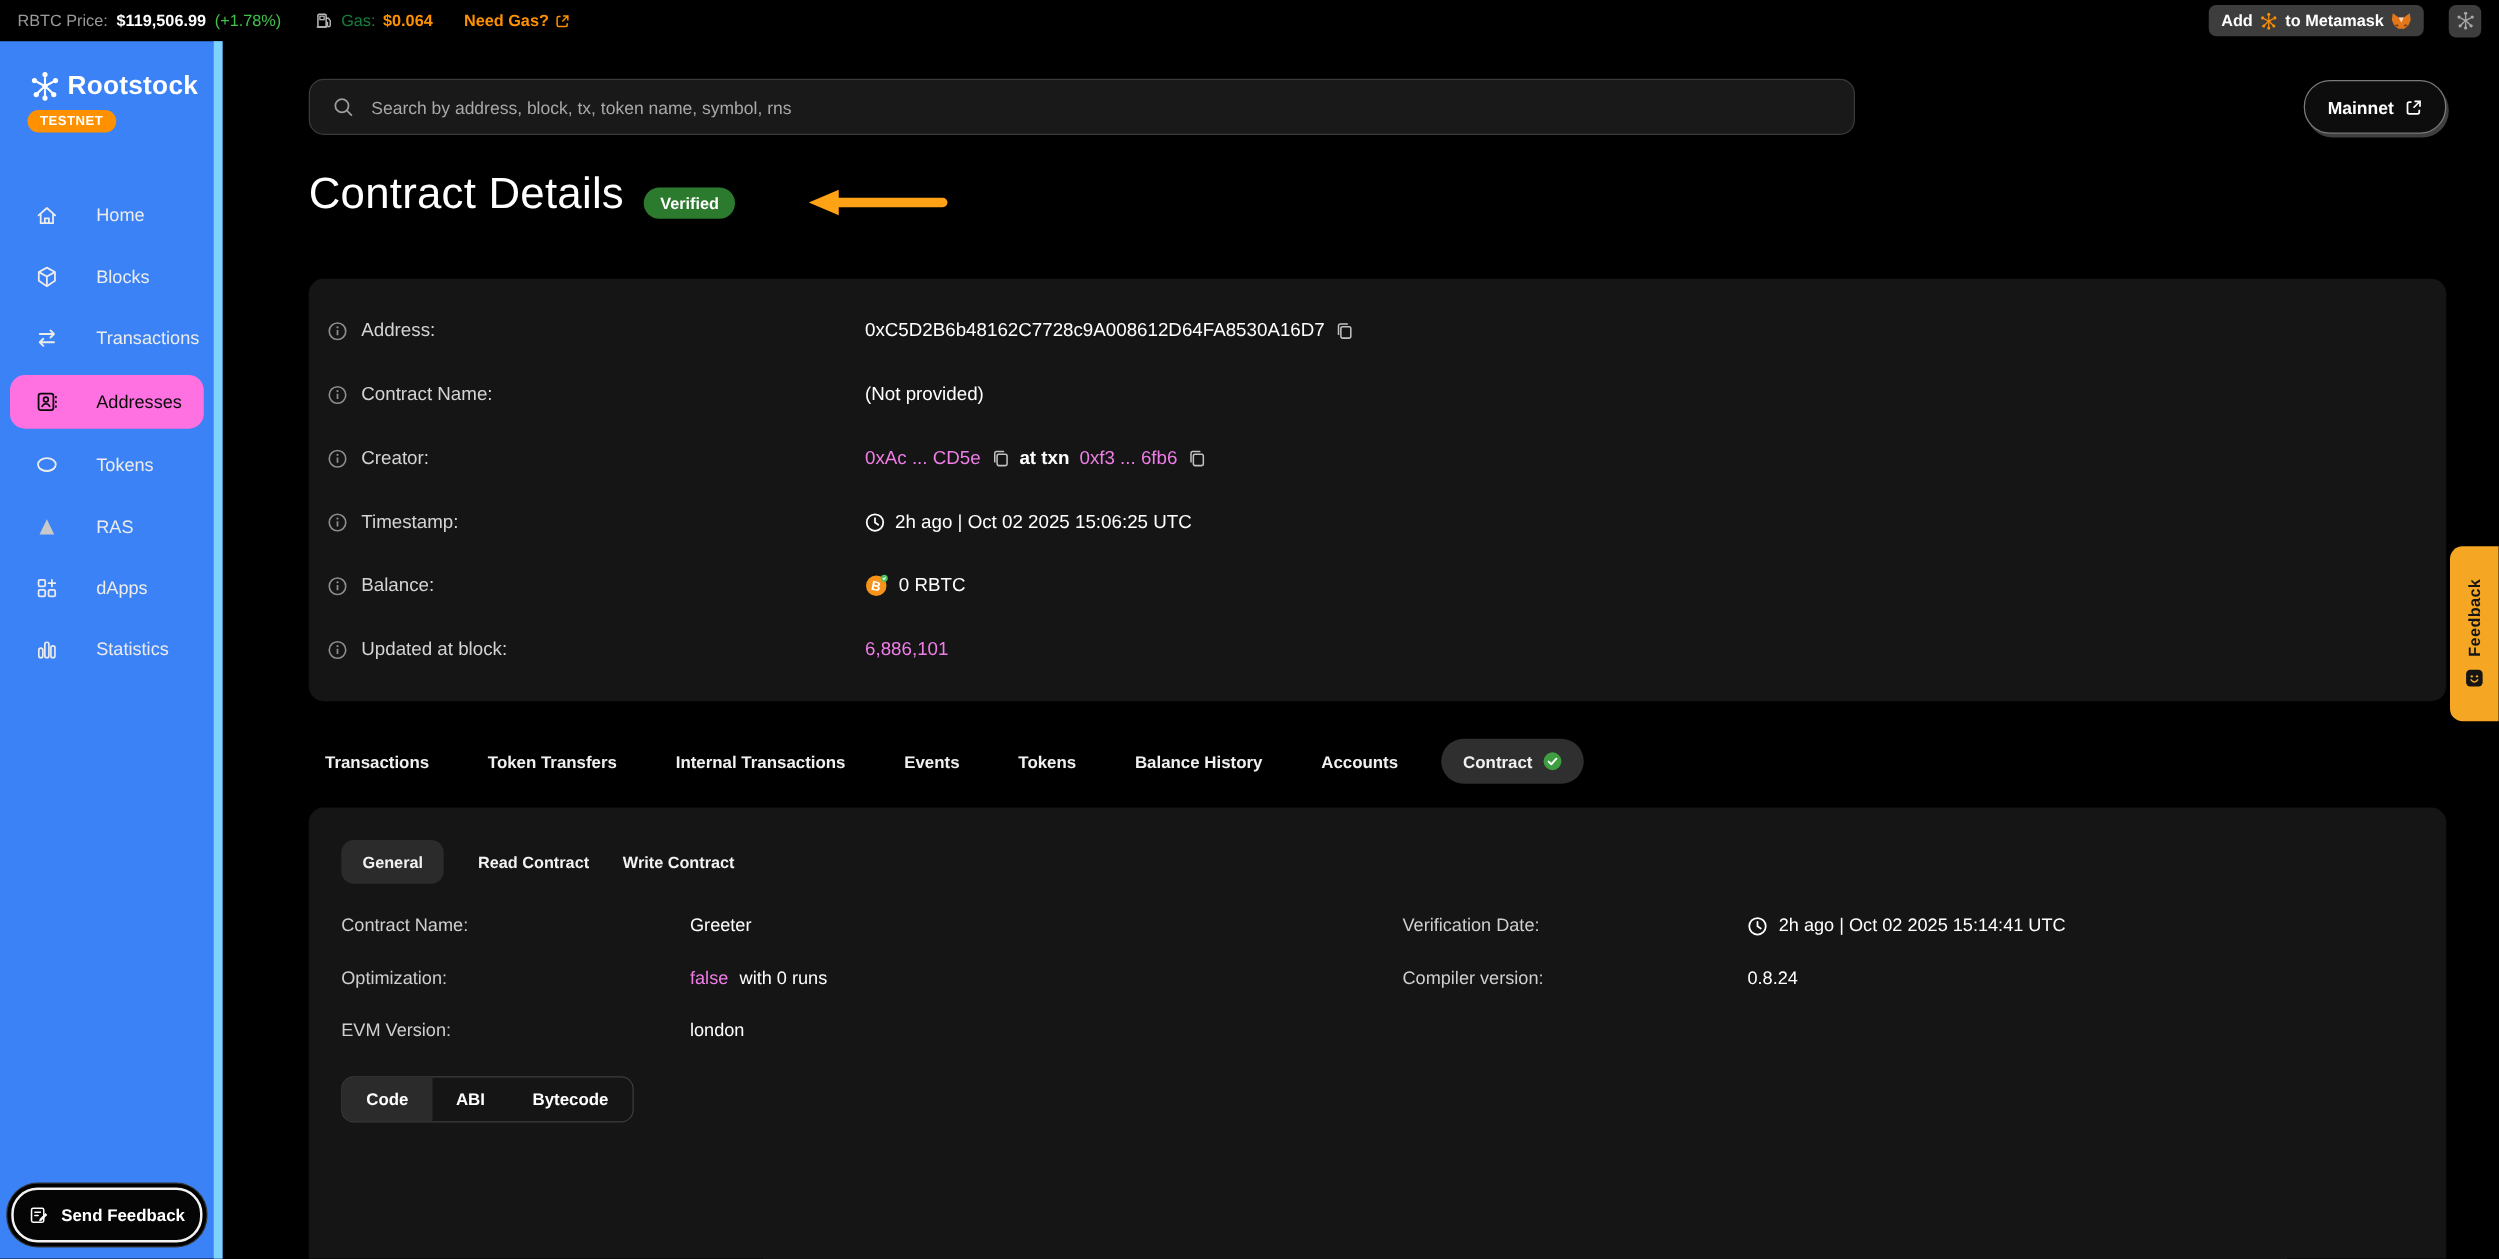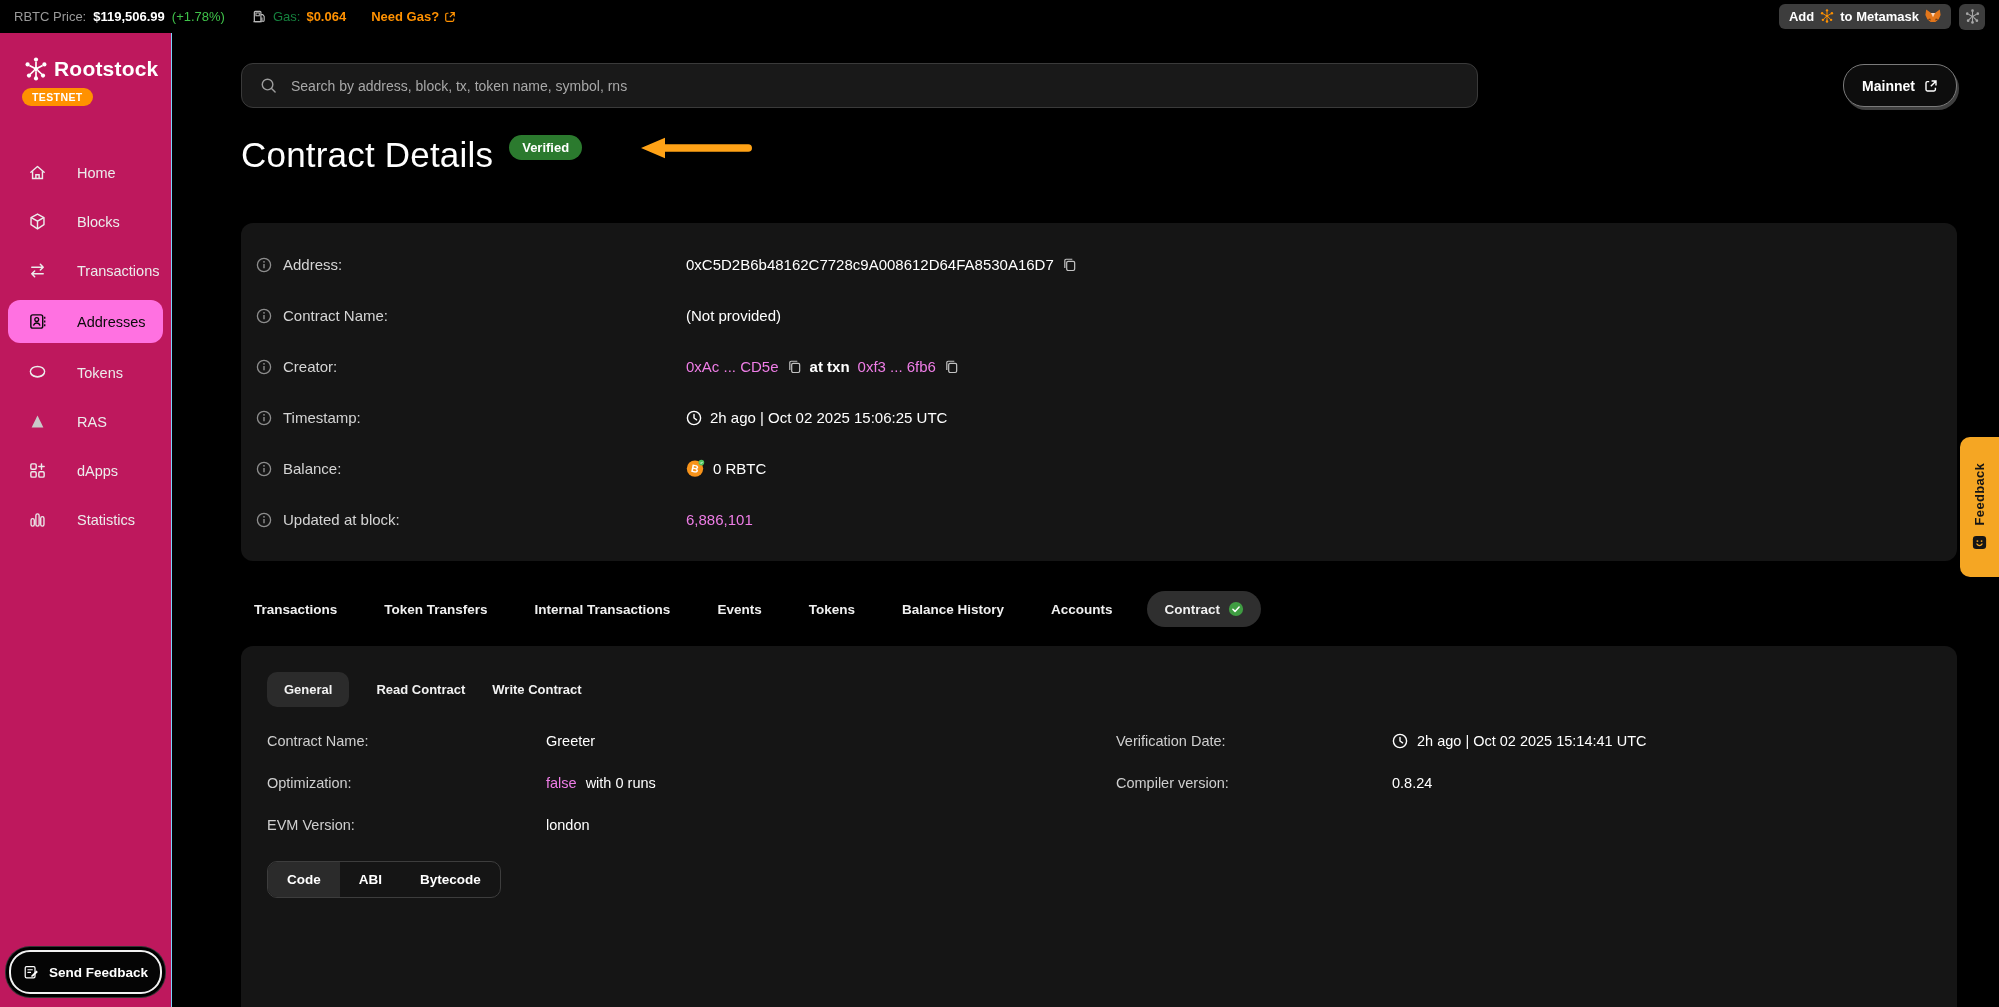--- a/index.html
+++ b/index.html
@@ -10,28 +10,28 @@
   
   .topbar{height:33px;background:#000;display:flex;align-items:center;padding:0 14px;font-size:13px}
   .tb-left{display:flex;align-items:center;gap:7px}
   .muted{color:#9a9a9a}
   .bold-white{color:#fff;font-weight:700}
   .green{color:#3fc24a}
   .gas-group{display:flex;align-items:center;gap:6px;margin-left:20px}
   .gas-label{color:#15803d}
   .orange-bold{color:#ff9100;font-weight:700}
   .need-gas{display:flex;align-items:center;gap:5px;margin-left:18px;color:#ff9100;font-weight:700;cursor:pointer}
-  .tb-right{margin-left:auto;display:flex;gap:8px}
+  .tb-right{margin-left:auto;display:flex;align-items:center;gap:20px}
   .mm-btn{background:#3d3d3d;border-radius:6px;height:25px;padding:0 10px;display:flex;align-items:center;gap:6px;
           font-weight:700;font-size:13px;color:#fff;cursor:pointer}
   .sq-btn{width:26px;height:26px;background:#3d3d3d;border-radius:6px;display:flex;align-items:center;justify-content:center;cursor:pointer;color:#a8a8a8}
 
   
   .app{display:flex;height:974px}
-  .sidebar{width:171px;flex:none;border-right:1px solid #7dd3fc;position:relative;padding-top:24px;background:#be185d}
+  .sidebar{width:171px;flex:none;border-right:7px solid #7dd3fc;position:relative;padding-top:24px;background:#3b82f6}
   .main{flex:1;min-width:0;padding:30px 42px 0 69px;display:flex;flex-direction:column}
 
   
   .logo-row{display:flex;align-items:center;gap:6px;padding-left:24px;color:#fff}
   .logo-text{font-size:21px;font-weight:700;letter-spacing:.2px}
   .testnet{display:inline-block;margin:7px 0 0 22px;background:#ff9100;color:#fff;font-size:10.5px;font-weight:700;
            padding:3px 10px;border-radius:10px;letter-spacing:.4px}
   .nav{margin-top:42px;display:flex;flex-direction:column}
   .nav-item{display:flex;align-items:center;gap:30px;padding:15px 0 15px 28px;font-size:14.5px;color:#ececec;cursor:pointer}
   .nav-item svg{width:19px;height:19px;flex:none}
@@ -44,21 +44,21 @@
   .search-row{display:flex;align-items:center;justify-content:space-between}
   .searchbar{width:1237px;height:45px;background:#191919;border:1px solid #3a3a3a;border-radius:12px;
              display:flex;align-items:center;gap:12px;padding:0 18px;box-sizing:border-box}
   .searchbar input{flex:1;background:none;border:none;outline:none;color:#ddd;font-size:14px;font-family:inherit}
   .searchbar input::placeholder{color:#a8a8a8}
   .mainnet{height:41px;border-radius:21px;border:1.5px solid #7a7a7a;background:#0d0d0d;color:#fff;
            display:flex;align-items:center;gap:9px;padding:0 18px;font-size:14px;font-weight:600;cursor:pointer;
            box-shadow:2px 3px 0 0 #3f3f3f}
 
   
-  .title-row{margin-top:27px;display:flex;align-items:flex-start}
+  .title-row{margin-top:27px;display:flex;align-items:flex-end}
   .page-title{font-size:35px;font-weight:500;margin:0;letter-spacing:.2px}
   .verified-badge{margin-left:16px;background:#2b7a2e;color:#fff;font-size:13px;font-weight:600;padding:5px 13px;border-radius:13px}
   .anno-arrow{margin-left:58px}
 
   
   .details-panel{margin-top:48px;background:#151515;border-radius:12px;padding:16px 20px 16px 15px}
   .d-row{height:51px;display:flex;align-items:center;font-size:15px}
   .d-label{width:430px;display:flex;align-items:center;gap:11px;color:#d4d4d4;flex:none}
   .d-value{display:flex;align-items:center;gap:8px;color:#fff}
   .pink{color:#ee7de6}

